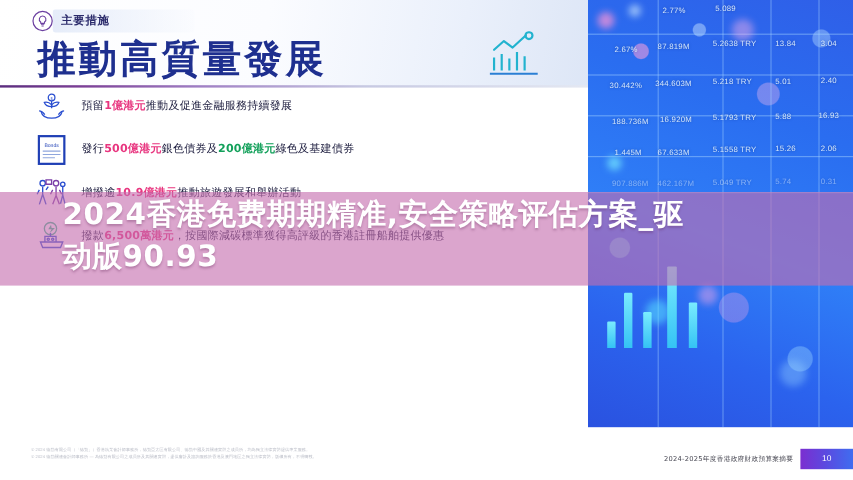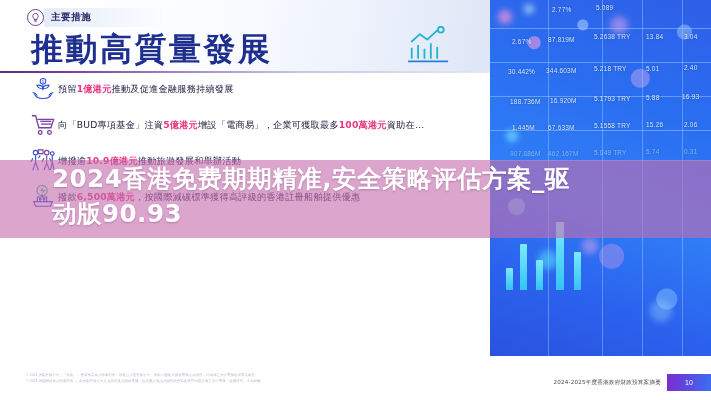--- a/index.html
+++ b/index.html
@@ -95,21 +95,21 @@
     background: linear-gradient(90deg, #5b2d7e 0%, #7b3f96 14%, #9f7fc4 34%, #c7c9e2 62%, #e4e8f2 100%);
   }
   .chart-icon-box {
     position: absolute; left: 408px; top: 26px; width: 42px; height: 40px;
   }
 
   
   .rows { position: absolute; left: 0; top: 74px; width: 490px; }
   .row {
     position: relative;
-    display: flex; align-items: flex-start; 
+    display: flex; align-items: flex-start; gap: 10px;
     padding: 0 0 0 28px;
     margin-bottom: 6px;
     min-height: 30px;
   }
   .row-icon {
     flex: 0 0 30px; width: 30px; height: 30px;
     display: flex; align-items: center; justify-content: center;
   }
   .row-text {
     font-size: 9.2px; color: #1a1a3c; line-height: 1.45;
@@ -261,33 +261,33 @@
           <path d="M15 9.5v7"></path>
           <path d="M15 13c-2.5-2.5-5-2.8-7-2.2 1 2.6 3.5 4 7 4z"></path>
           <path d="M15 13c2.5-2.5 5-2.8 7-2.2-1 2.6-3.5 4-7 4z"></path>
           <path d="M3 19c2.5 0 4 1.5 5.5 3.5M27 19c-2.5 0-4 1.5-5.5 3.5"></path>
           <path d="M5 20c1 4 5 6 10 6s9-2 10-6"></path>
         </svg>
       </span>
       <span class="row-text"><span>預留</span><span class="hl-pink">1億港元</span><span>推動及促進金融服務持續發展</span></span>
     </div>
 
-
     <div class="row">
       <span class="row-icon">
-        <svg width="26" height="24" viewBox="0 0 28 26" fill="none" stroke="#7b3fa8" stroke-width="1.4">
-          <path d="M2 3h4l3.5 13h13l3-9H8"></path>
-          <circle cx="11" cy="21" r="2"></circle>
-            <circle cx="21" cy="21" r="2"></circle>
-          <line x1="11" y1="9" x2="23" y2="9"></line>
-            <line x1="12" y1="12" x2="23" y2="12"></line>
-        </svg>
-      </span>
-      <span class="row-text"><span>向「BUD專項基金」注資</span><span class="hl-pink">5億港元</span><span>增設「電商易」，企業可獲取最多</span><span class="hl-pink">100萬港元</span><span>資助在...</span></span>
-    </div>
+        <svg width="24" height="26" viewBox="0 0 26 28" fill="none">
+          <rect x="1.5" y="1.5" width="23" height="25" fill="#ffffff" stroke="#1f3fb5" stroke-width="2"></rect>
+          <text x="13" y="11" font-size="4.6" fill="#1f3fb5" text-anchor="middle" font-family="sans-serif">Bonds</text>
+          <line x1="5" y1="15" x2="21" y2="15" stroke="#8fa6dd" stroke-width="1"></line>
+          <line x1="5" y1="18" x2="21" y2="18" stroke="#8fa6dd" stroke-width="1"></line>
+          <line x1="5" y1="21" x2="16" y2="21" stroke="#8fa6dd" stroke-width="1"></line>
+        </svg>
+      </span>
+      <span class="row-text"><span>發行</span><span class="hl-pink">500億港元</span><span>銀色債券及</span><span class="hl-green">200億港元</span><span>綠色及基建債券</span></span>
+    </div>
+
 
 
     <div class="row">
       <span class="row-icon">
         <svg width="28" height="26" viewBox="0 0 30 28" fill="none" stroke="#2b4fd0" stroke-width="1.2">
           <circle cx="7" cy="5" r="2.4"></circle>
             <path d="M7 8v7l-3 9M7 15l3 9M4 11l-2 4M10 11l2-3"></path>
           <path d="M10 2h5v4h-5z" stroke="#7b3fa8"></path>
           <circle cx="19" cy="5" r="2.4" stroke="#7b3fa8"></circle>
             <path d="M19 8v8l-3 8M19 16l3 8M16 11l-2 4M22 11l2 4" stroke="#7b3fa8"></path>

